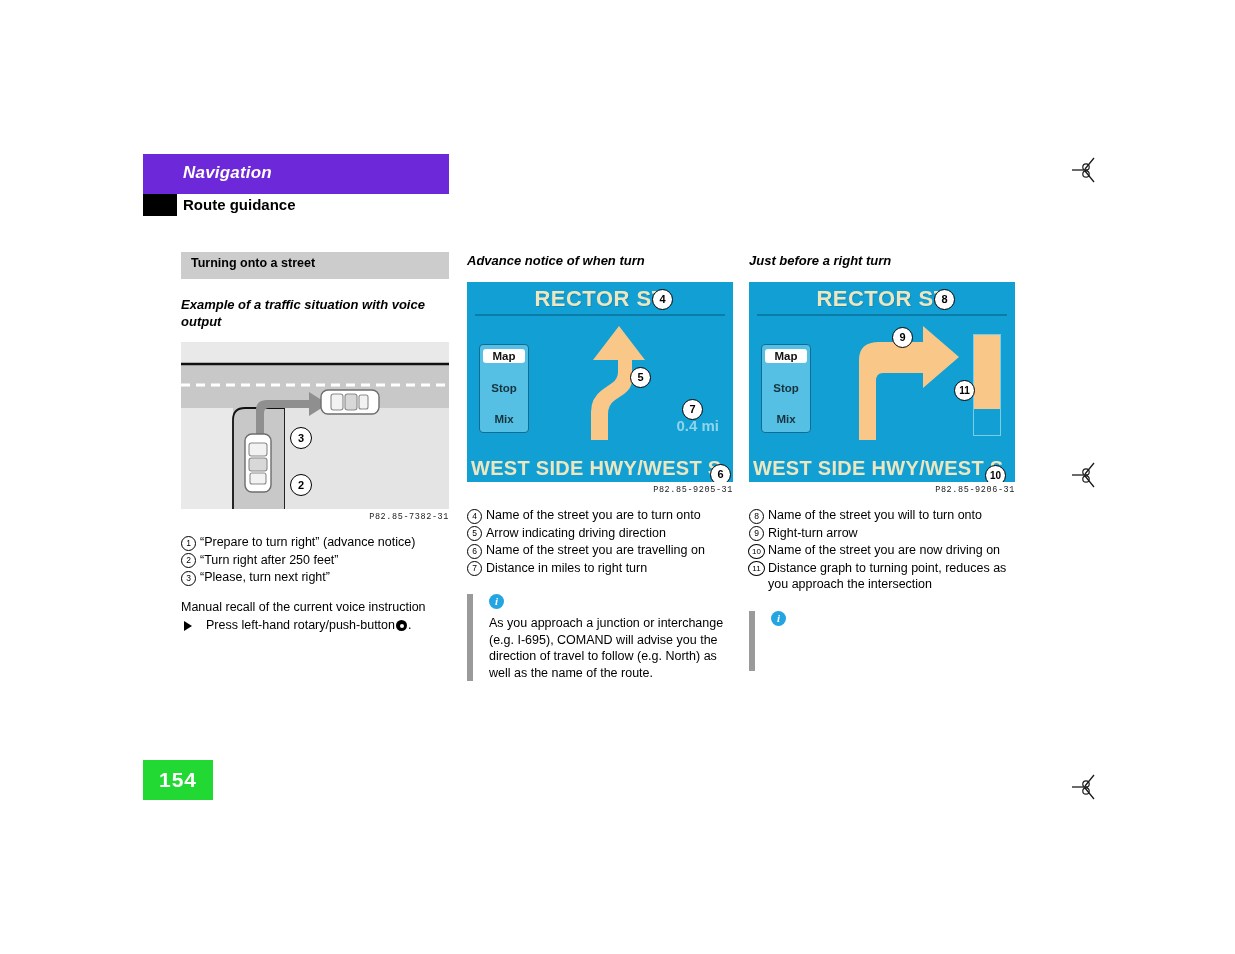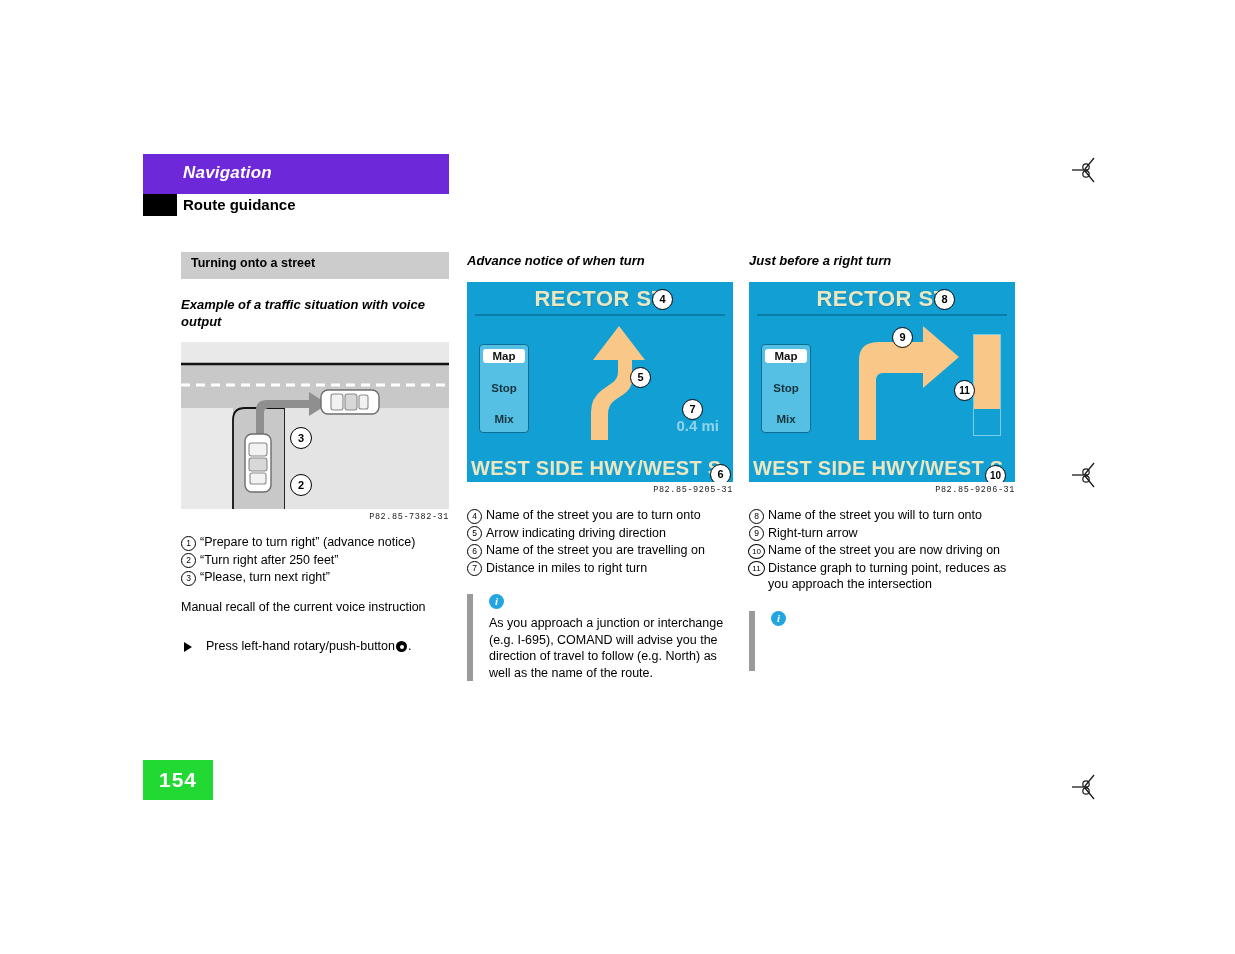--- a/index.html
+++ b/index.html
@@ -146,21 +146,21 @@
   .para {
     font-size: 12.5px;
     line-height: 16.5px;
     margin: 13px 0 0 0;
   }
   .step {
     position: relative;
     padding-left: 25px;
     font-size: 12.5px;
     line-height: 17px;
-    margin-top: 23px;
+    margin-top: 2px;
   }
   .step .tri {
     position: absolute;
     left: 3px;
     top: 4px;
     width: 0; height: 0;
     border-left: 8px solid #000;
     border-top: 5px solid transparent;
     border-bottom: 5px solid transparent;
   }

